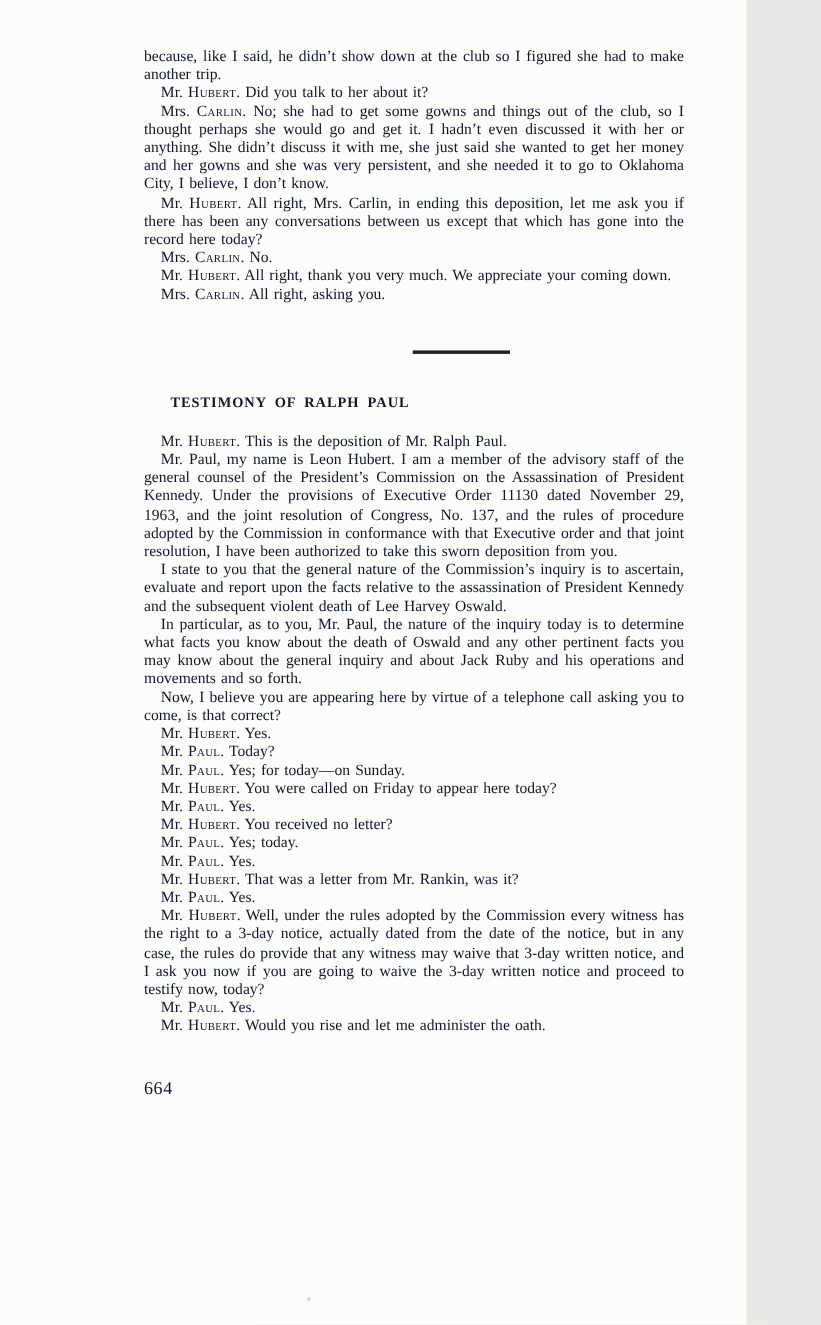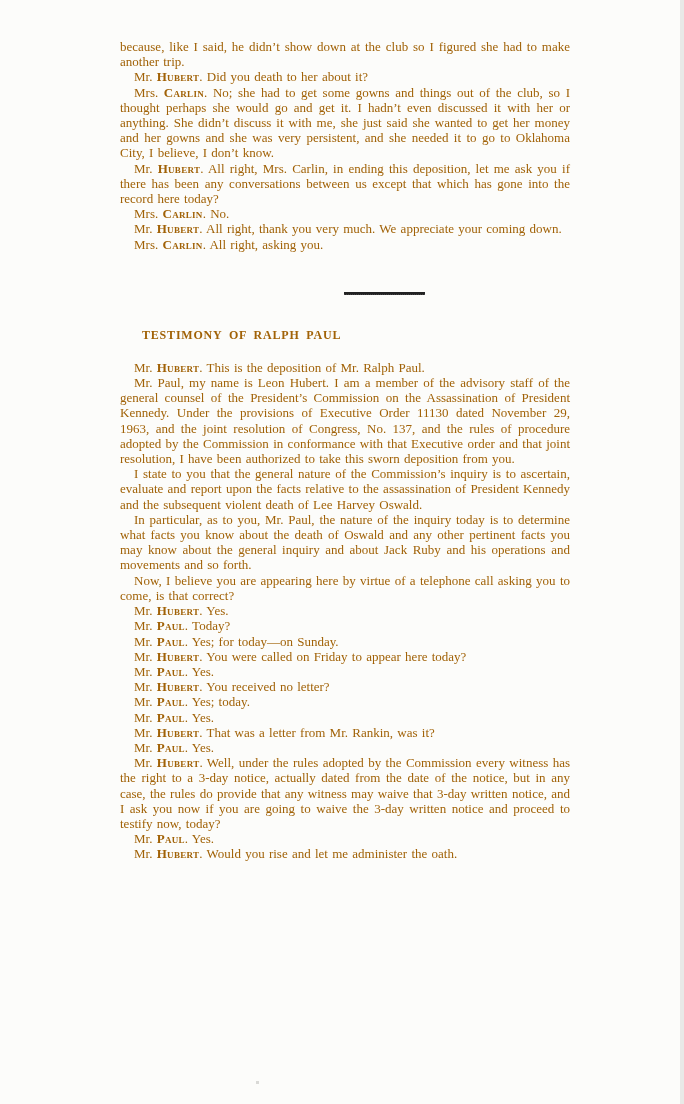--- a/index.html
+++ b/index.html
@@ -2,44 +2,44 @@
 <html><head>
 <meta charset="utf-8">
 <style>
   html, body {
     margin: 0;
     padding: 0;
     background: #e9e9e7;
   }
   .page {
     position: relative;
-    width: 680px;
+    width: 622px;
     height: 1104px;
     background: #fcfcfa;
     overflow: hidden;
     font-family: "Liberation Serif", "DejaVu Serif", serif;
-    color: #a16207;
+    color: #0f172a;
   }
   .column {
     position: absolute;
     left: 120px;
     top: 39px;
     width: 450px;
   }
   .para {
     margin: 0;
     font-size: 13px;
     line-height: 15.2px;
     text-align: justify;
     text-indent: 14px;
     word-spacing: 1px;
   }
   .para.noindent { text-indent: 0; }
   .para.spaced { margin-top: 15px; }
-  .sc { font-variant: small-caps; letter-spacing: 0.3px; font-weight: bold; }
+  .sc { font-variant: small-caps; letter-spacing: 0.3px; }
   .rule {
     height: 2px;
     width: 81px;
     margin: 40px 0 0 224px;
     background: #222;
     border-bottom: 1px dotted #444;
   }
   .heading {
     margin: 33px 0 17px 22px;
     text-align: left;
@@ -64,21 +64,21 @@
     background: #d9d9d6;
   }
 </style>
 </head>
 <body>
 
 <div class="page">
   <div class="column">
     <div id="document-body">
         <p class="para noindent"><span>because, like I said, he didn’t show down at the club so I figured she had to make another trip.</span></p>
-        <p class="para"><span>Mr. </span><span class="sc">Hubert</span><span>. Did you death to her about it?</span></p>
+        <p class="para"><span>Mr. </span><span class="sc">Hubert</span><span>. Did you talk to her about it?</span></p>
         <p class="para"><span>Mrs. </span><span class="sc">Carlin</span><span>. No; she had to get some gowns and things out of the club, so I thought perhaps she would go and get it. I hadn’t even discussed it with her or anything. She didn’t discuss it with me, she just said she wanted to get her money and her gowns and she was very persistent, and she needed it to go to Oklahoma City, I believe, I don’t know.</span></p>
         <p class="para"><span>Mr. </span><span class="sc">Hubert</span><span>. All right, Mrs. Carlin, in ending this deposition, let me ask you if there has been any conversations between us except that which has gone into the record here today?</span></p>
         <p class="para"><span>Mrs. </span><span class="sc">Carlin</span><span>. No.</span></p>
         <p class="para"><span>Mr. </span><span class="sc">Hubert</span><span>. All right, thank you very much. We appreciate your coming down.</span></p>
         <p class="para"><span>Mrs. </span><span class="sc">Carlin</span><span>. All right, asking you.</span></p>
         <div class="rule"></div>
         <div class="heading">TESTIMONY OF RALPH PAUL</div>
         <p class="para spaced"><span>Mr. </span><span class="sc">Hubert</span><span>. This is the deposition of Mr. Ralph Paul.</span></p>
         <p class="para"><span>Mr. Paul, my name is Leon Hubert. I am a member of the advisory staff of the general counsel of the President’s Commission on the Assassination of President Kennedy. Under the provisions of Executive Order 11130 dated November 29, 1963, and the joint resolution of Congress, No. 137, and the rules of procedure adopted by the Commission in conformance with that Executive order and that joint resolution, I have been authorized to take this sworn deposition from you.</span></p>
         <p class="para"><span>I state to you that the general nature of the Commission’s inquiry is to ascertain, evaluate and report upon the facts relative to the assassination of President Kennedy and the subsequent violent death of Lee Harvey Oswald.</span></p>
@@ -91,14 +91,15 @@
         <p class="para"><span>Mr. </span><span class="sc">Paul</span><span>. Yes.</span></p>
         <p class="para"><span>Mr. </span><span class="sc">Hubert</span><span>. You received no letter?</span></p>
         <p class="para"><span>Mr. </span><span class="sc">Paul</span><span>. Yes; today.</span></p>
         <p class="para"><span>Mr. </span><span class="sc">Paul</span><span>. Yes.</span></p>
         <p class="para"><span>Mr. </span><span class="sc">Hubert</span><span>. That was a letter from Mr. Rankin, was it?</span></p>
         <p class="para"><span>Mr. </span><span class="sc">Paul</span><span>. Yes.</span></p>
         <p class="para"><span>Mr. </span><span class="sc">Hubert</span><span>. Well, under the rules adopted by the Commission every witness has the right to a 3-day notice, actually dated from the date of the notice, but in any case, the rules do provide that any witness may waive that 3-day written notice, and I ask you now if you are going to waive the 3-day written notice and proceed to testify now, today?</span></p>
         <p class="para"><span>Mr. </span><span class="sc">Paul</span><span>. Yes.</span></p>
         <p class="para"><span>Mr. </span><span class="sc">Hubert</span><span>. Would you rise and let me administer the oath.</span></p>
       </div>
+    <div class="pagenum">664</div>
   </div>
 </div>
 
 </body></html>

